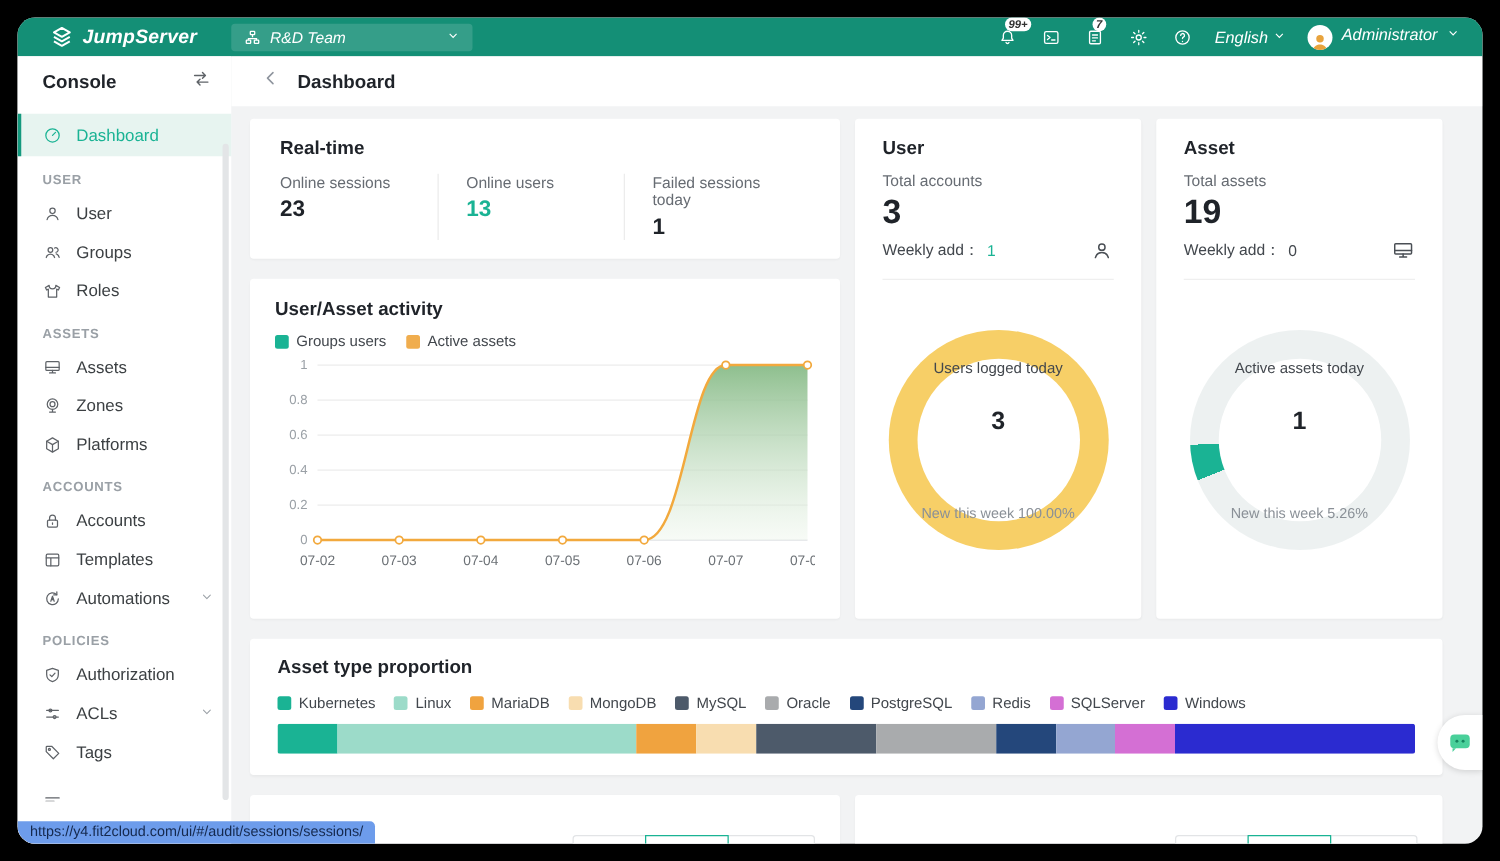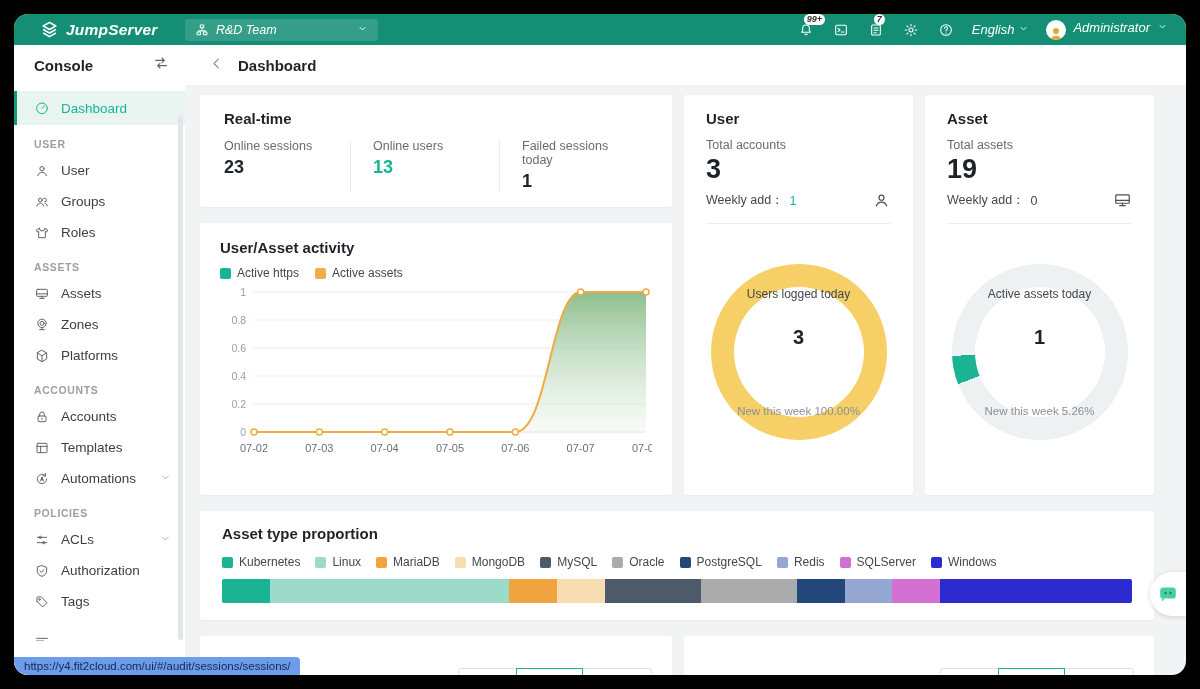--- a/index.html
+++ b/index.html
@@ -267,35 +267,35 @@
               <path d="M10 15l2-6 2 6M10.8 13h2.4"></path>
             </svg>
             <span>Automations</span>
             <span class="mchev"><svg viewBox="0 0 24 24">
                 <path d="M6 9l6 6 6-6"></path>
               </svg></span>
           </div>
           <div class="mheader">POLICIES</div>
           <div class="mitem">
             <svg viewBox="0 0 24 24">
+              <path d="M12 4l7 2.5v5c0 4.5-3 7.5-7 8.5-4-1-7-4-7-8.5v-5z"></path>
+              <path d="M9 11.8l2.2 2.2 3.8-4.2"></path>
+            </svg>
+            <span>Authorization</span>
+          </div>
+          <div class="mitem">
+            <svg viewBox="0 0 24 24">
               <path d="M5 8h14M5 16h14"></path>
               <circle cx="9.5" cy="8" r="1.7"></circle>
               <circle cx="14.5" cy="16" r="1.7"></circle>
             </svg>
             <span>ACLs</span>
             <span class="mchev"><svg viewBox="0 0 24 24">
                 <path d="M6 9l6 6 6-6"></path>
               </svg></span>
-          </div>
-          <div class="mitem">
-            <svg viewBox="0 0 24 24">
-              <path d="M12 4l7 2.5v5c0 4.5-3 7.5-7 8.5-4-1-7-4-7-8.5v-5z"></path>
-              <path d="M9 11.8l2.2 2.2 3.8-4.2"></path>
-            </svg>
-            <span>Authorization</span>
           </div>
           <div class="mitem">
             <svg viewBox="0 0 24 24">
               <path d="M4.5 11V5.5a1 1 0 0 1 1-1H11l8.5 8.5-6.5 6.5-8.5-8.5z"></path>
               <circle cx="8.3" cy="8.3" r="1.2"></circle>
             </svg>
             <span>Tags</span>
           </div>
           <div class="mitem">
             <svg viewBox="0 0 24 24">
@@ -381,21 +381,21 @@
                 </div>
               </div>
             </div>
           </div>
 
           <div class="card activity">
             <div class="card-title">User/Asset activity</div>
             <div class="legend-row" id="activity-legend">
                 <div class="legend-item">
                   <span class="legend-sq" style="background:#1ab394"></span>
-                  <span>Active https</span>
+                  <span>Groups users</span>
                 </div>
                 <div class="legend-item">
                   <span class="legend-sq" style="background:#f0ad4e"></span>
                   <span>Active assets</span>
                 </div>
               </div>
             <svg id="activity-svg" width="432" height="190" viewBox="0 0 432 190">
                 <defs>
                   <linearGradient id="ag" x1="0" y1="0" x2="0" y2="1">
                     <stop offset="0" stop-color="#84b984" stop-opacity=".92"></stop>

